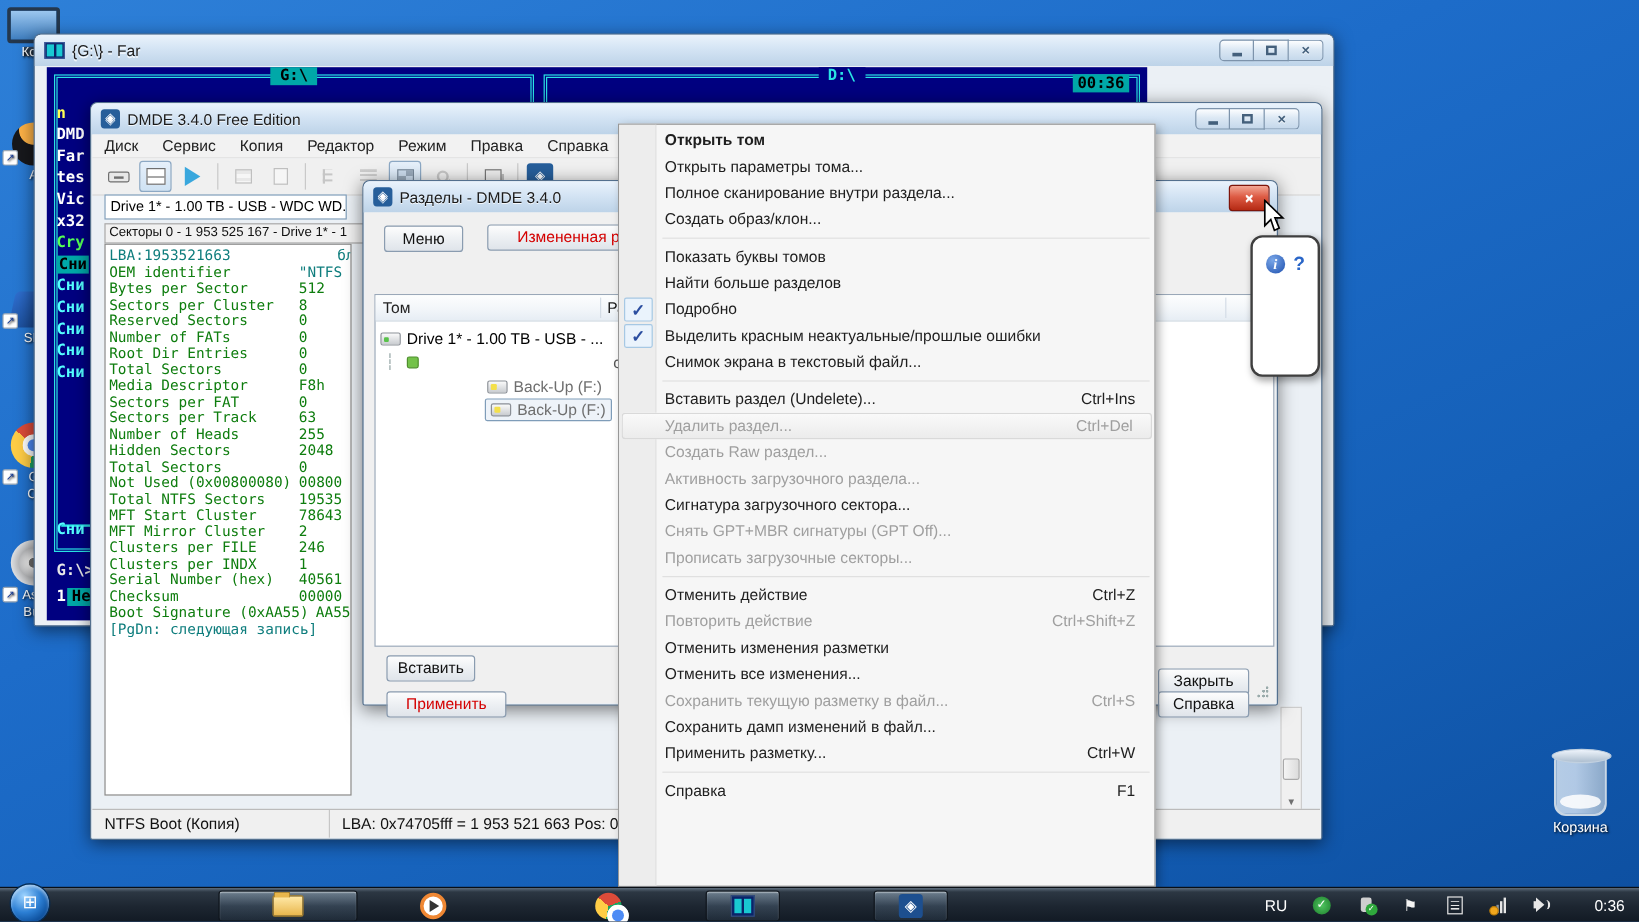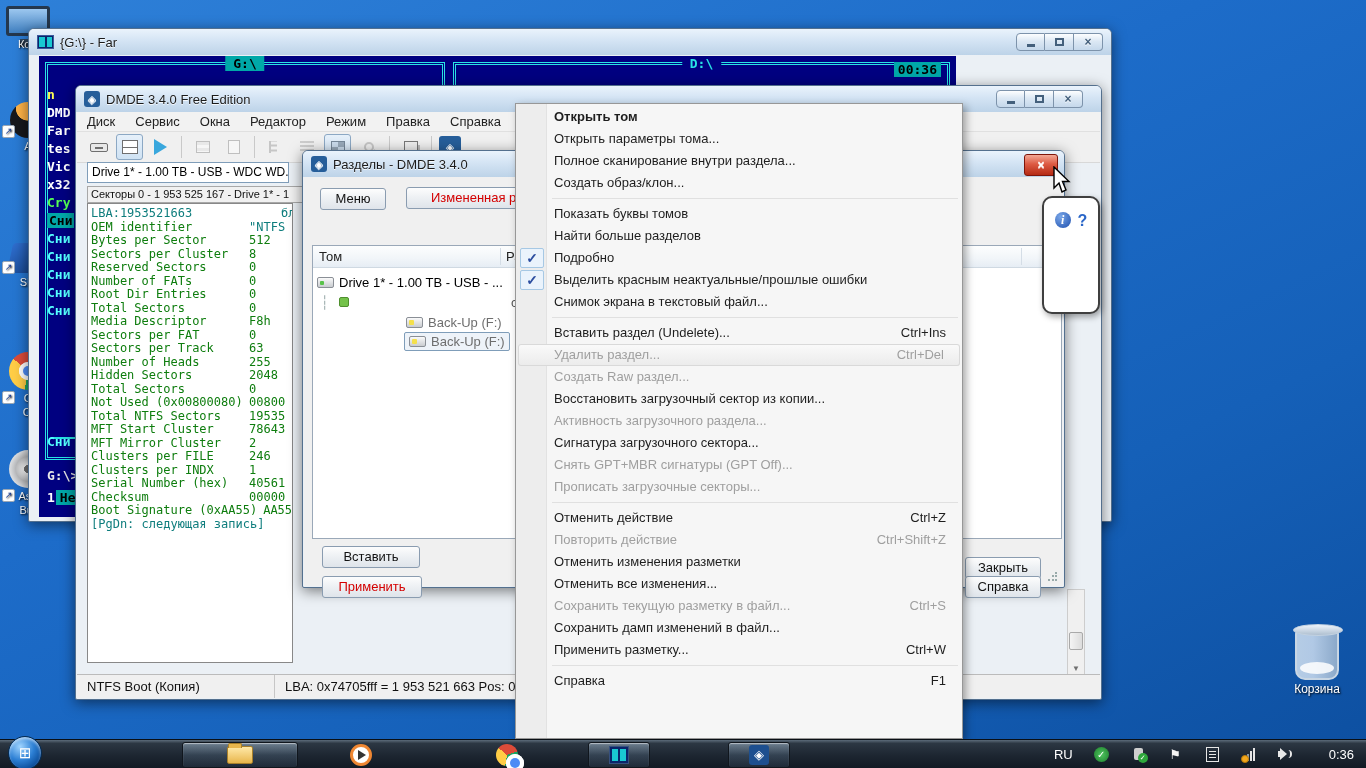--- a/index.html
+++ b/index.html
@@ -256,21 +256,21 @@
           </span>
         <span class="cb">
             <span class="gmax"></span>
           </span>
         <span class="cb">×</span>
       </span>
     </div>
     <div id="dmde-menubar">
       <span>Диск</span>
       <span>Сервис</span>
-      <span>Окна</span>
+      <span>Копия</span>
       <span>Редактор</span>
       <span>Режим</span>
       <span>Правка</span>
       <span>Справка</span>
     </div>
     <div id="dmde-toolbar">
       <span class="tbtn">
           <span class="sh-drive"></span>
         </span>
       <span class="tbtn pressed">
@@ -375,21 +375,21 @@
           <span class="drv-ico yellow"></span>
           <span>Back-Up (F:)</span>
         </div>
         <div class="prow" style="left:91px;top:85px">
           <span class="selrow dim">
             <span class="drv-ico yellow"></span>
             <span>Back-Up (F:)</span>
           </span>
         </div>
       </div>
-      <span class="pbtn" style="left:18px;top:369px;width:98px">Вставить</span>
+      <span class="pbtn" style="left:18px;top:369px;width:74px">Вставить</span>
       <span class="pbtn red-text" style="left:18px;top:399px;width:100px">Применить</span>
       <span class="pbtn" style="left:661px;top:380px;width:76px">Закрыть</span>
       <span class="pbtn" style="left:661px;top:399px;width:76px">Справка</span>
       <span class="grip"></span>
     </div>
   </div>
 
   <div id="ctx-menu">
     <div class="mi b"><span>Открыть том</span></div>
     <div class="mi"><span>Открыть параметры тома...</span></div>
@@ -398,21 +398,20 @@
     <div class="msep"></div>
     <div class="mi"><span>Показать буквы томов</span></div>
     <div class="mi"><span>Найти больше разделов</span></div>
     <div class="mi"><span class="chkbox">✓</span><span>Подробно</span></div>
     <div class="mi"><span class="chkbox">✓</span><span>Выделить красным неактуальные/прошлые ошибки</span></div>
     <div class="mi"><span>Снимок экрана в текстовый файл...</span></div>
     <div class="msep"></div>
     <div class="mi"><span>Вставить раздел (Undelete)...</span><span class="sc">Ctrl+Ins</span></div>
     <div class="mi dis hov"><span>Удалить раздел...</span><span class="sc">Ctrl+Del</span></div>
     <div class="mi dis"><span>Создать Raw раздел...</span></div>
-    <div class="mi"><span>Восстановить загрузочный сектор из копии...</span></div>
     <div class="mi dis"><span>Активность загрузочного раздела...</span></div>
     <div class="mi"><span>Сигнатура загрузочного сектора...</span></div>
     <div class="mi dis"><span>Снять GPT+MBR сигнатуры (GPT Off)...</span></div>
     <div class="mi dis"><span>Прописать загрузочные секторы...</span></div>
     <div class="msep"></div>
     <div class="mi"><span>Отменить действие</span><span class="sc">Ctrl+Z</span></div>
     <div class="mi dis"><span>Повторить действие</span><span class="sc">Ctrl+Shift+Z</span></div>
     <div class="mi"><span>Отменить изменения разметки</span></div>
     <div class="mi"><span>Отменить все изменения...</span></div>
     <div class="mi dis"><span>Сохранить текущую разметку в файл...</span><span class="sc">Ctrl+S</span></div>

